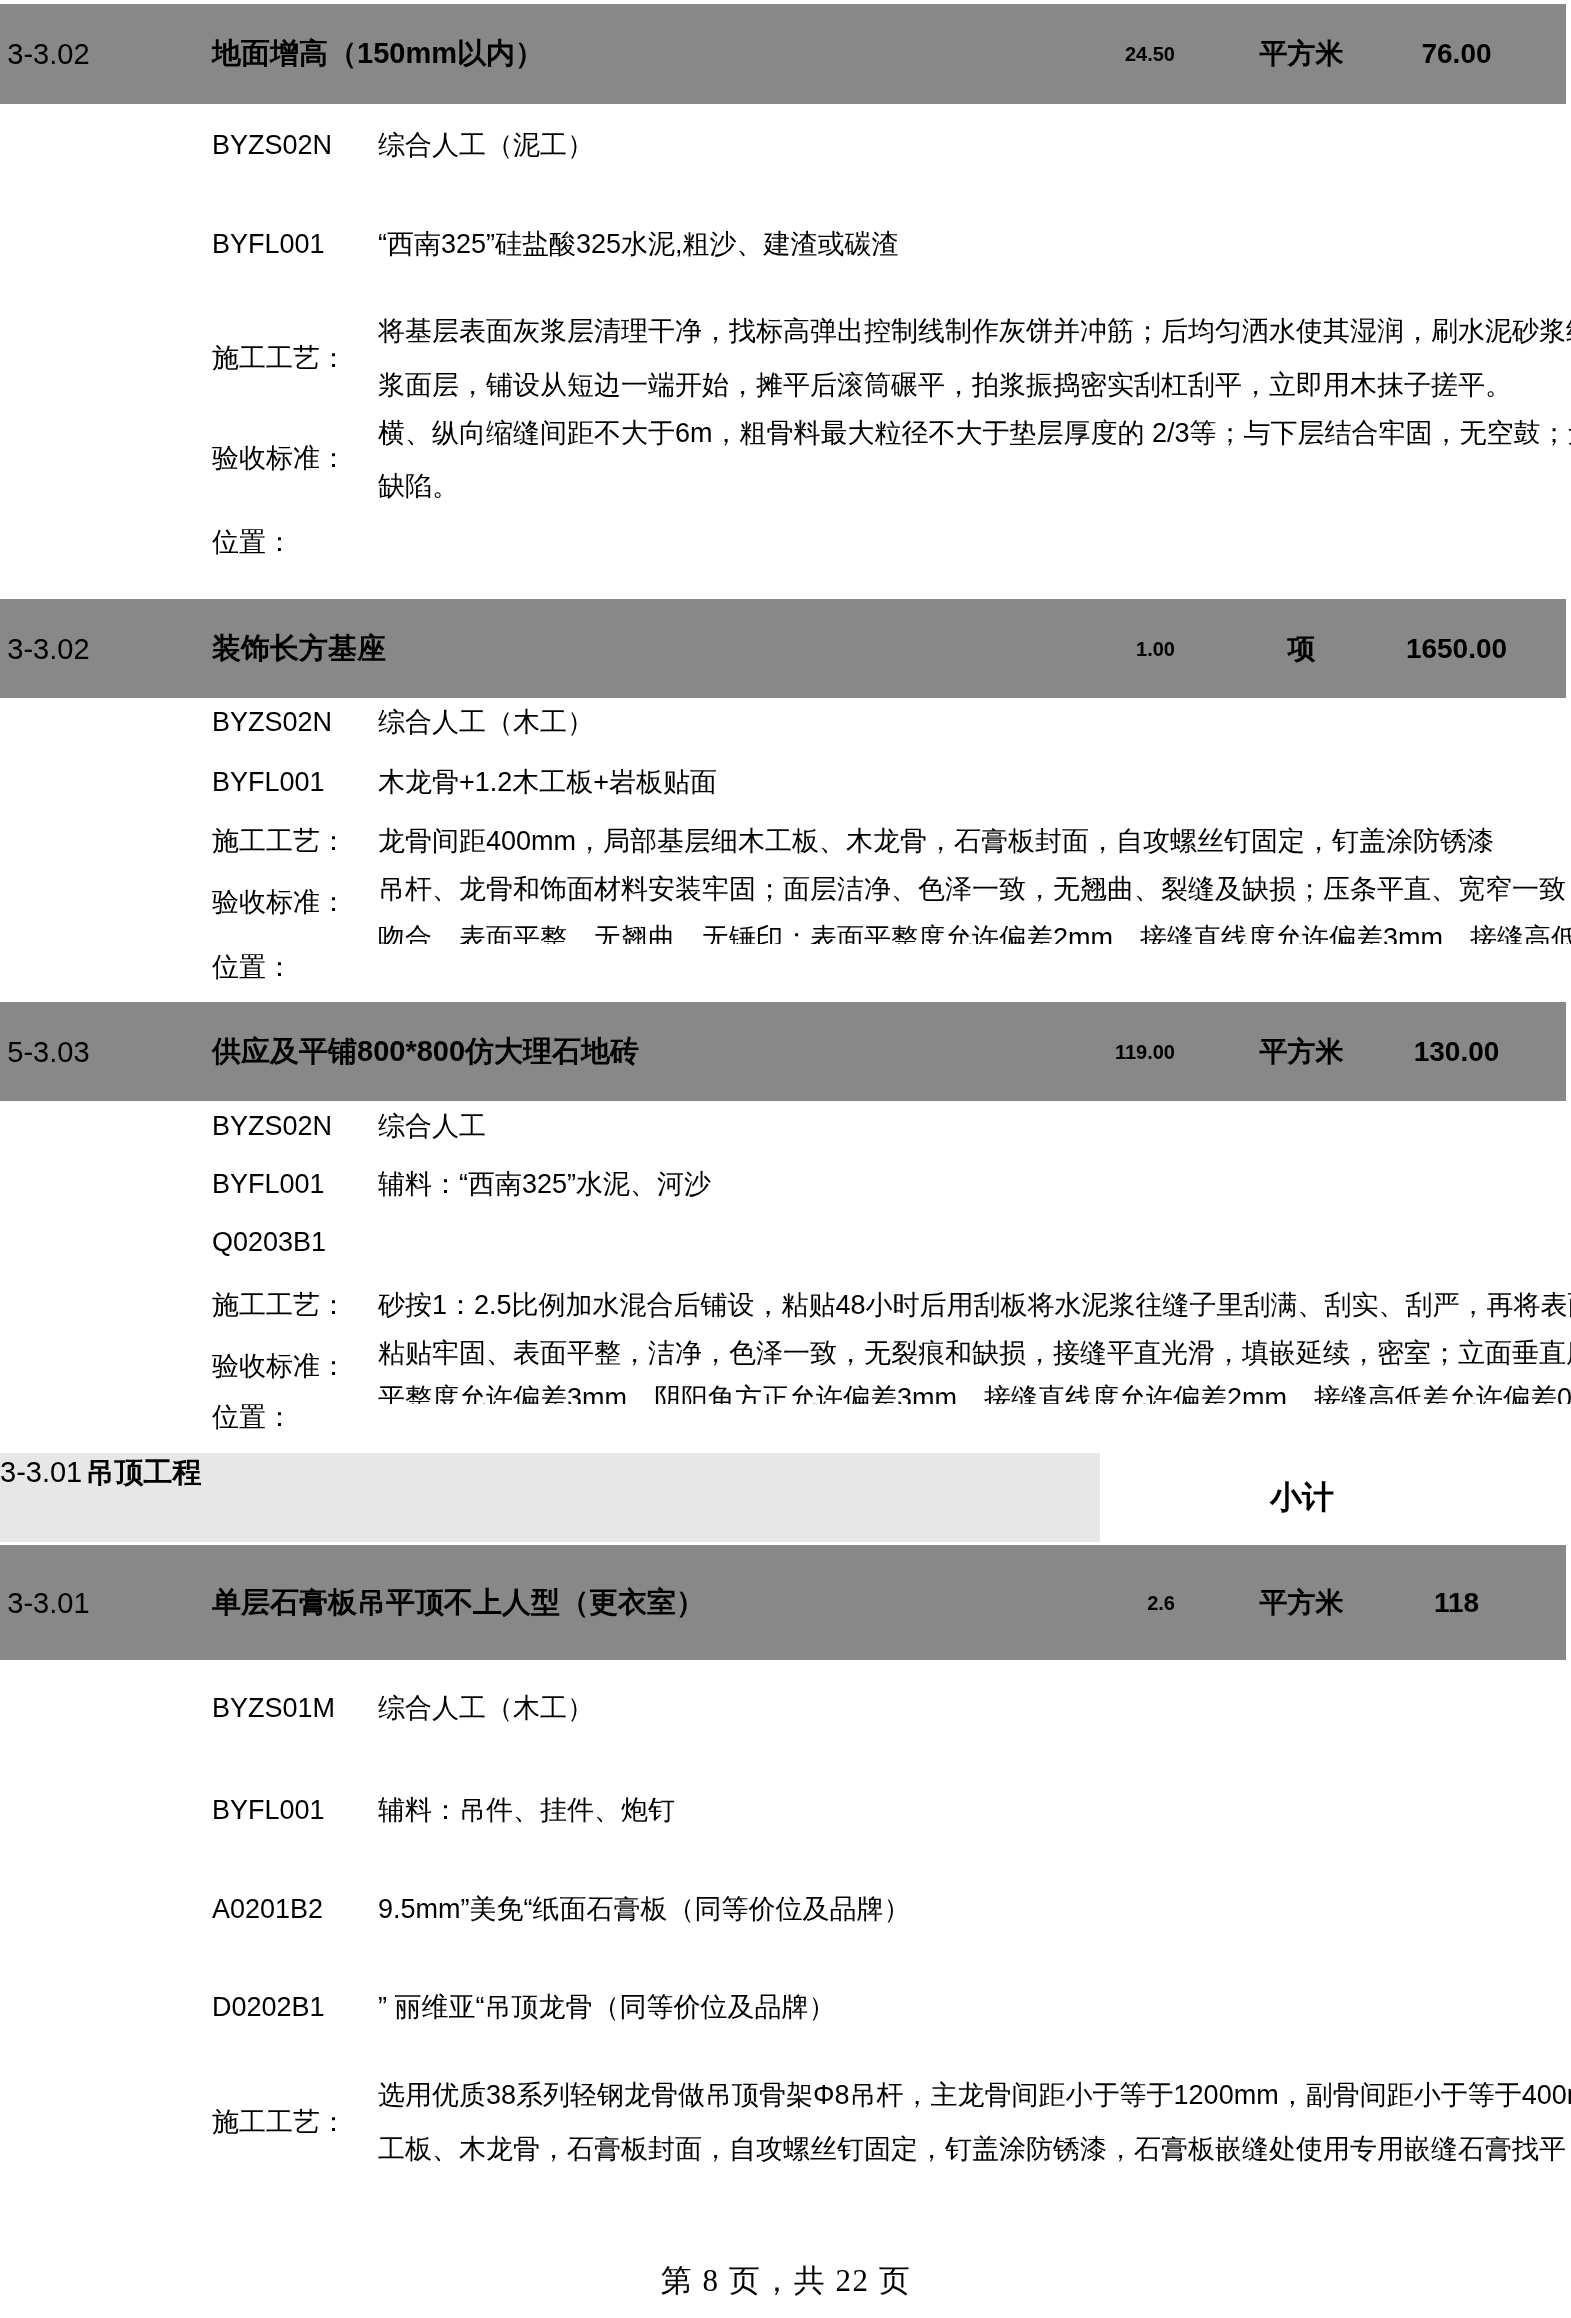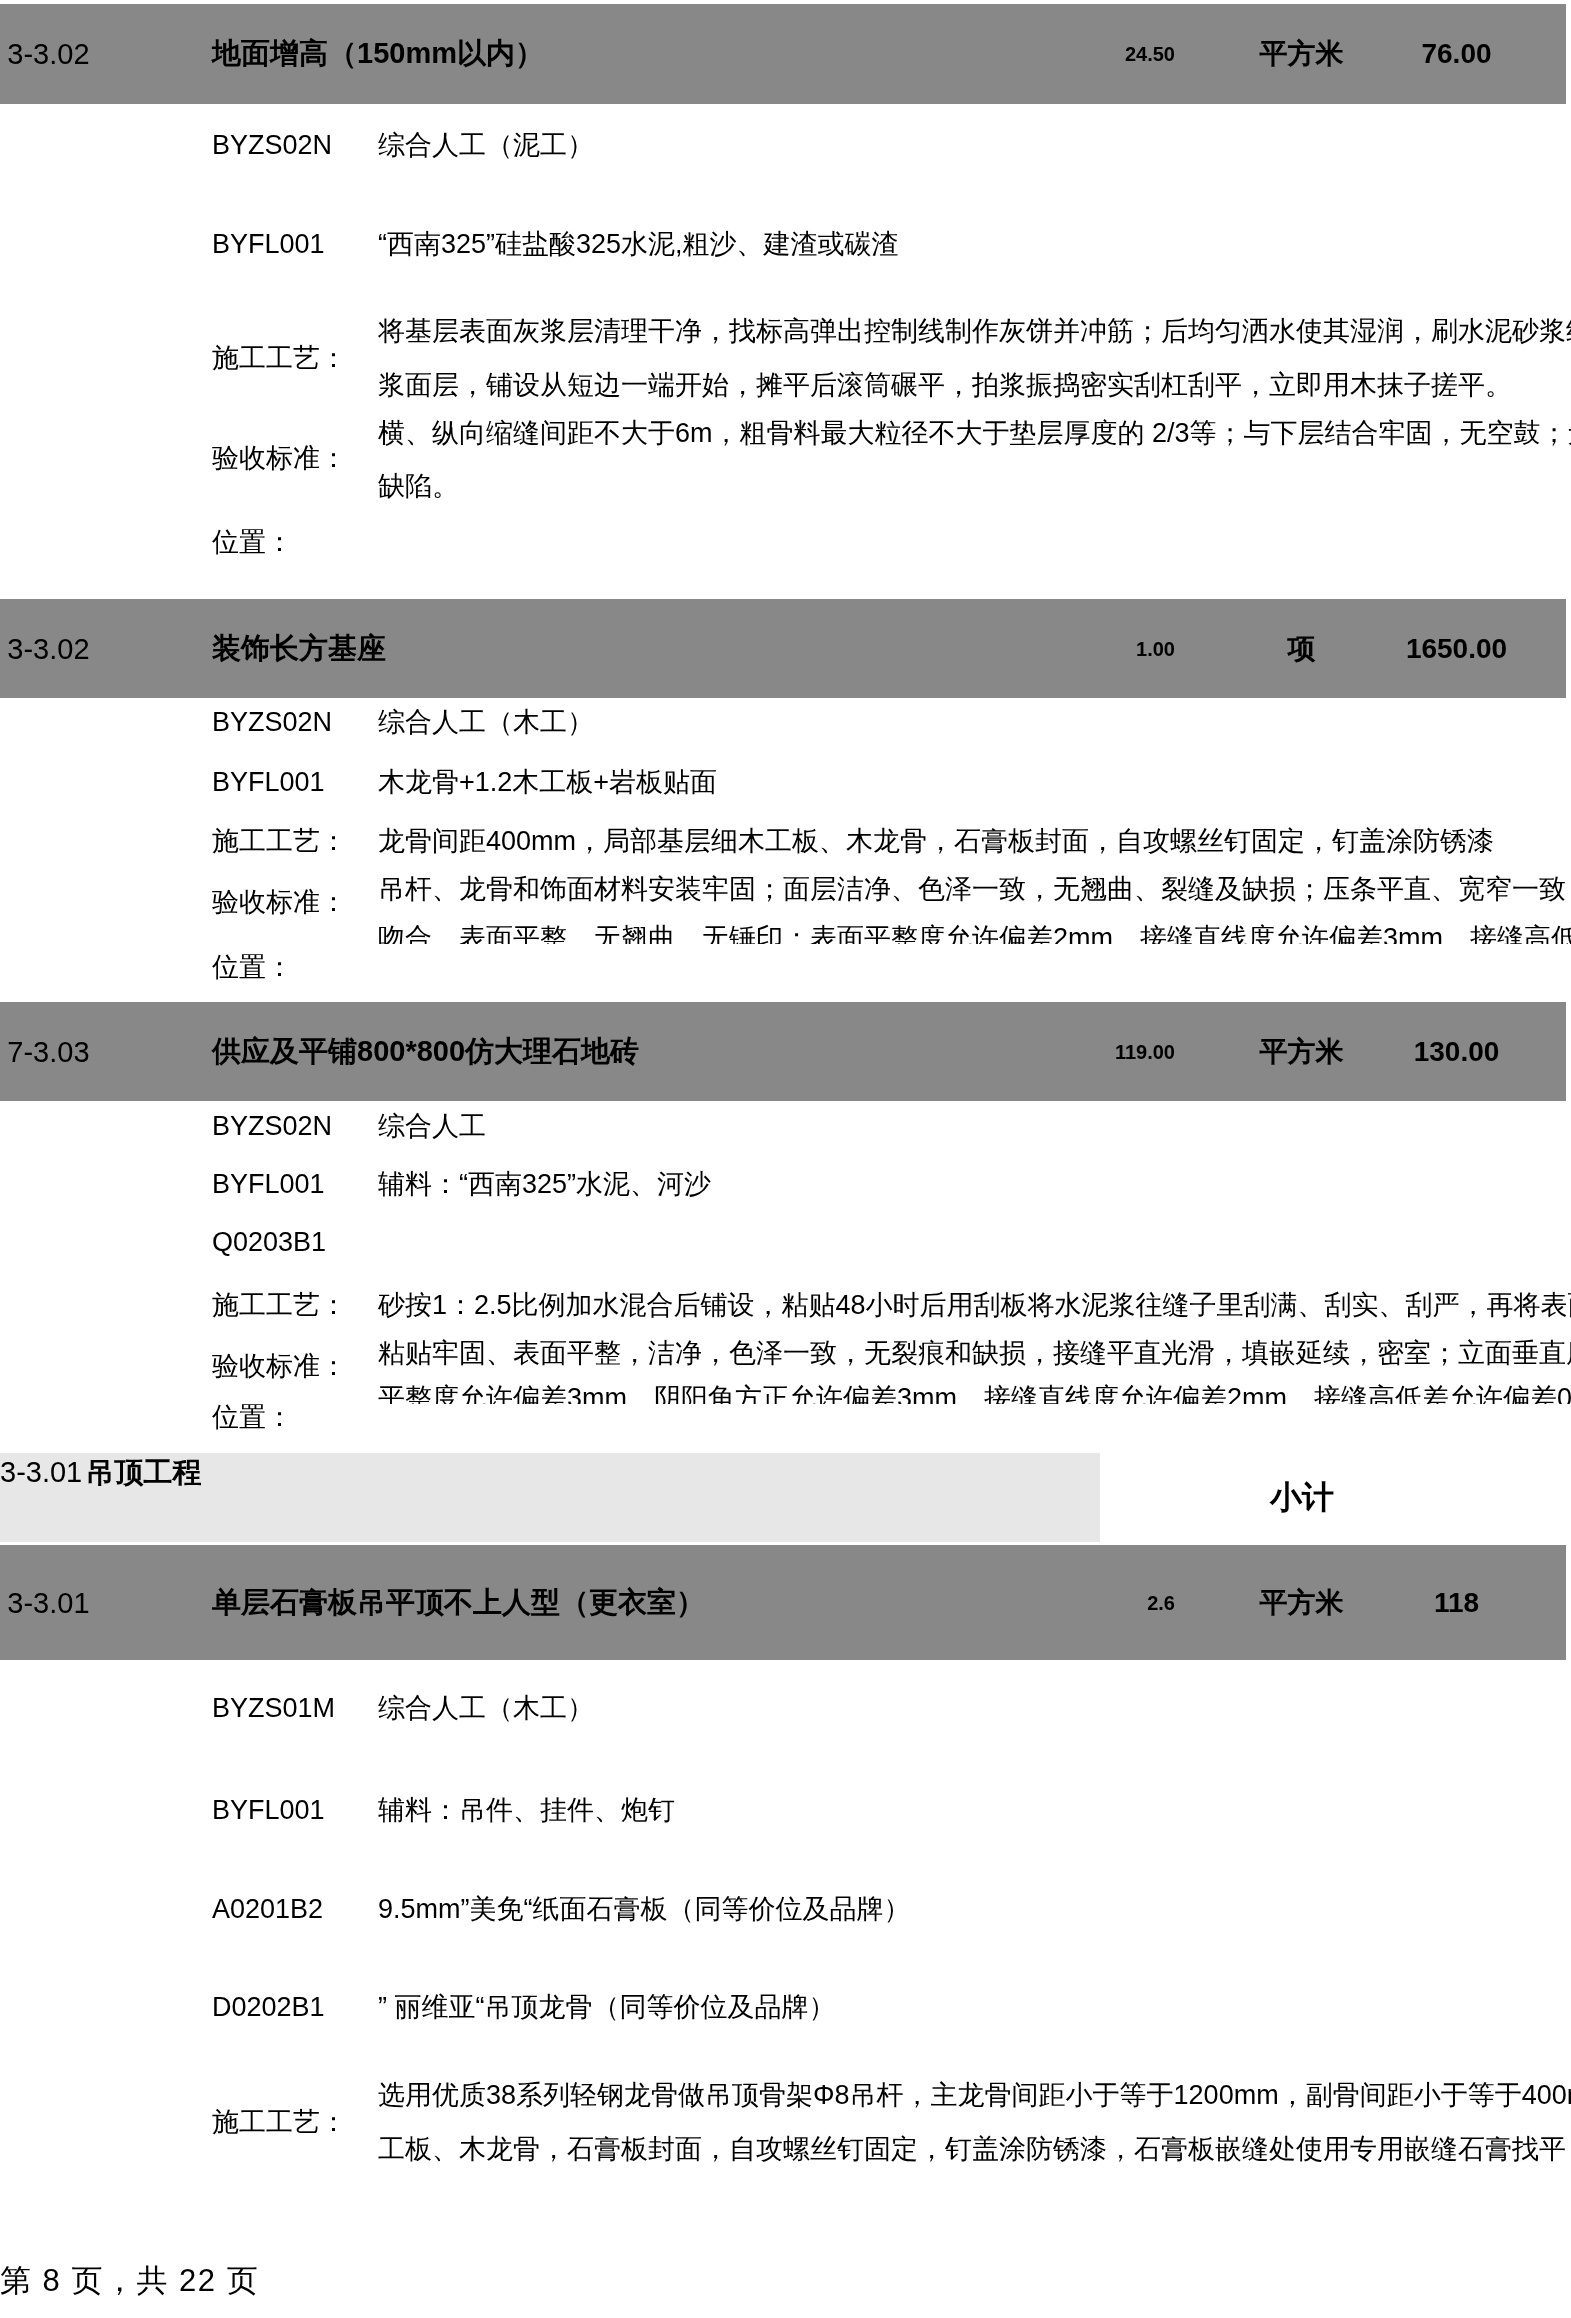--- a/index.html
+++ b/index.html
@@ -59,21 +59,22 @@
   .code-col{left:212px;width:164px;}
   .desc-col{left:378px;right:0;overflow:hidden;}
   .label-col{left:212px;width:171px;}
   .clip{height:22px;overflow:hidden;}
 
   .footer{
     position:absolute;
     left:0;
     top:2260px;
     width:100%;
-    font-family:Liberation Sans, sans-serif;
+    text-align:center;
+    font-family:Liberation Serif, serif;
     font-size:31px;
     letter-spacing:1.5px;
   }
 </style>
 </head>
 <body>
 
 <div class="page">
 
   <div class="band" style="top:3.6px;height:100px">
@@ -115,21 +116,21 @@
   <div class="line label-col" style="top:825px">施工工艺：</div>
   <div class="line desc-col" style="top:825px">龙骨间距400mm，局部基层细木工板、木龙骨，石膏板封面，自攻螺丝钉固定，钉盖涂防锈漆</div>
 
   <div class="line label-col" style="top:886px">验收标准：</div>
   <div class="line desc-col" style="top:873px">吊杆、龙骨和饰面材料安装牢固；面层洁净、色泽一致，无翘曲、裂缝及缺损；压条平直、宽窄一致；</div>
   <div class="line desc-col clip" style="top:922px">吻合、表面平整、无翘曲、无锤印；表面平整度允许偏差2mm，接缝直线度允许偏差3mm，接缝高低差</div>
 
   <div class="line label-col" style="top:951px">位置：</div>
 
   <div class="band" style="top:1002px;height:99px">
-    <span class="bcode">7-3.03</span>
+    <span class="bcode">5-3.03</span>
     <span class="btitle">供应及平铺800*800仿大理石地砖</span>
     <span class="bqty">119.00</span>
     <span class="bunit">平方米</span>
     <span class="bprice">130.00</span>
   </div>
 
   <div class="line code-col" style="top:1110px">BYZS02N</div>
   <div class="line desc-col" style="top:1110px">综合人工</div>
   <div class="line code-col" style="top:1168px">BYFL001</div>
   <div class="line desc-col" style="top:1168px">辅料：“西南325”水泥、河沙</div>

